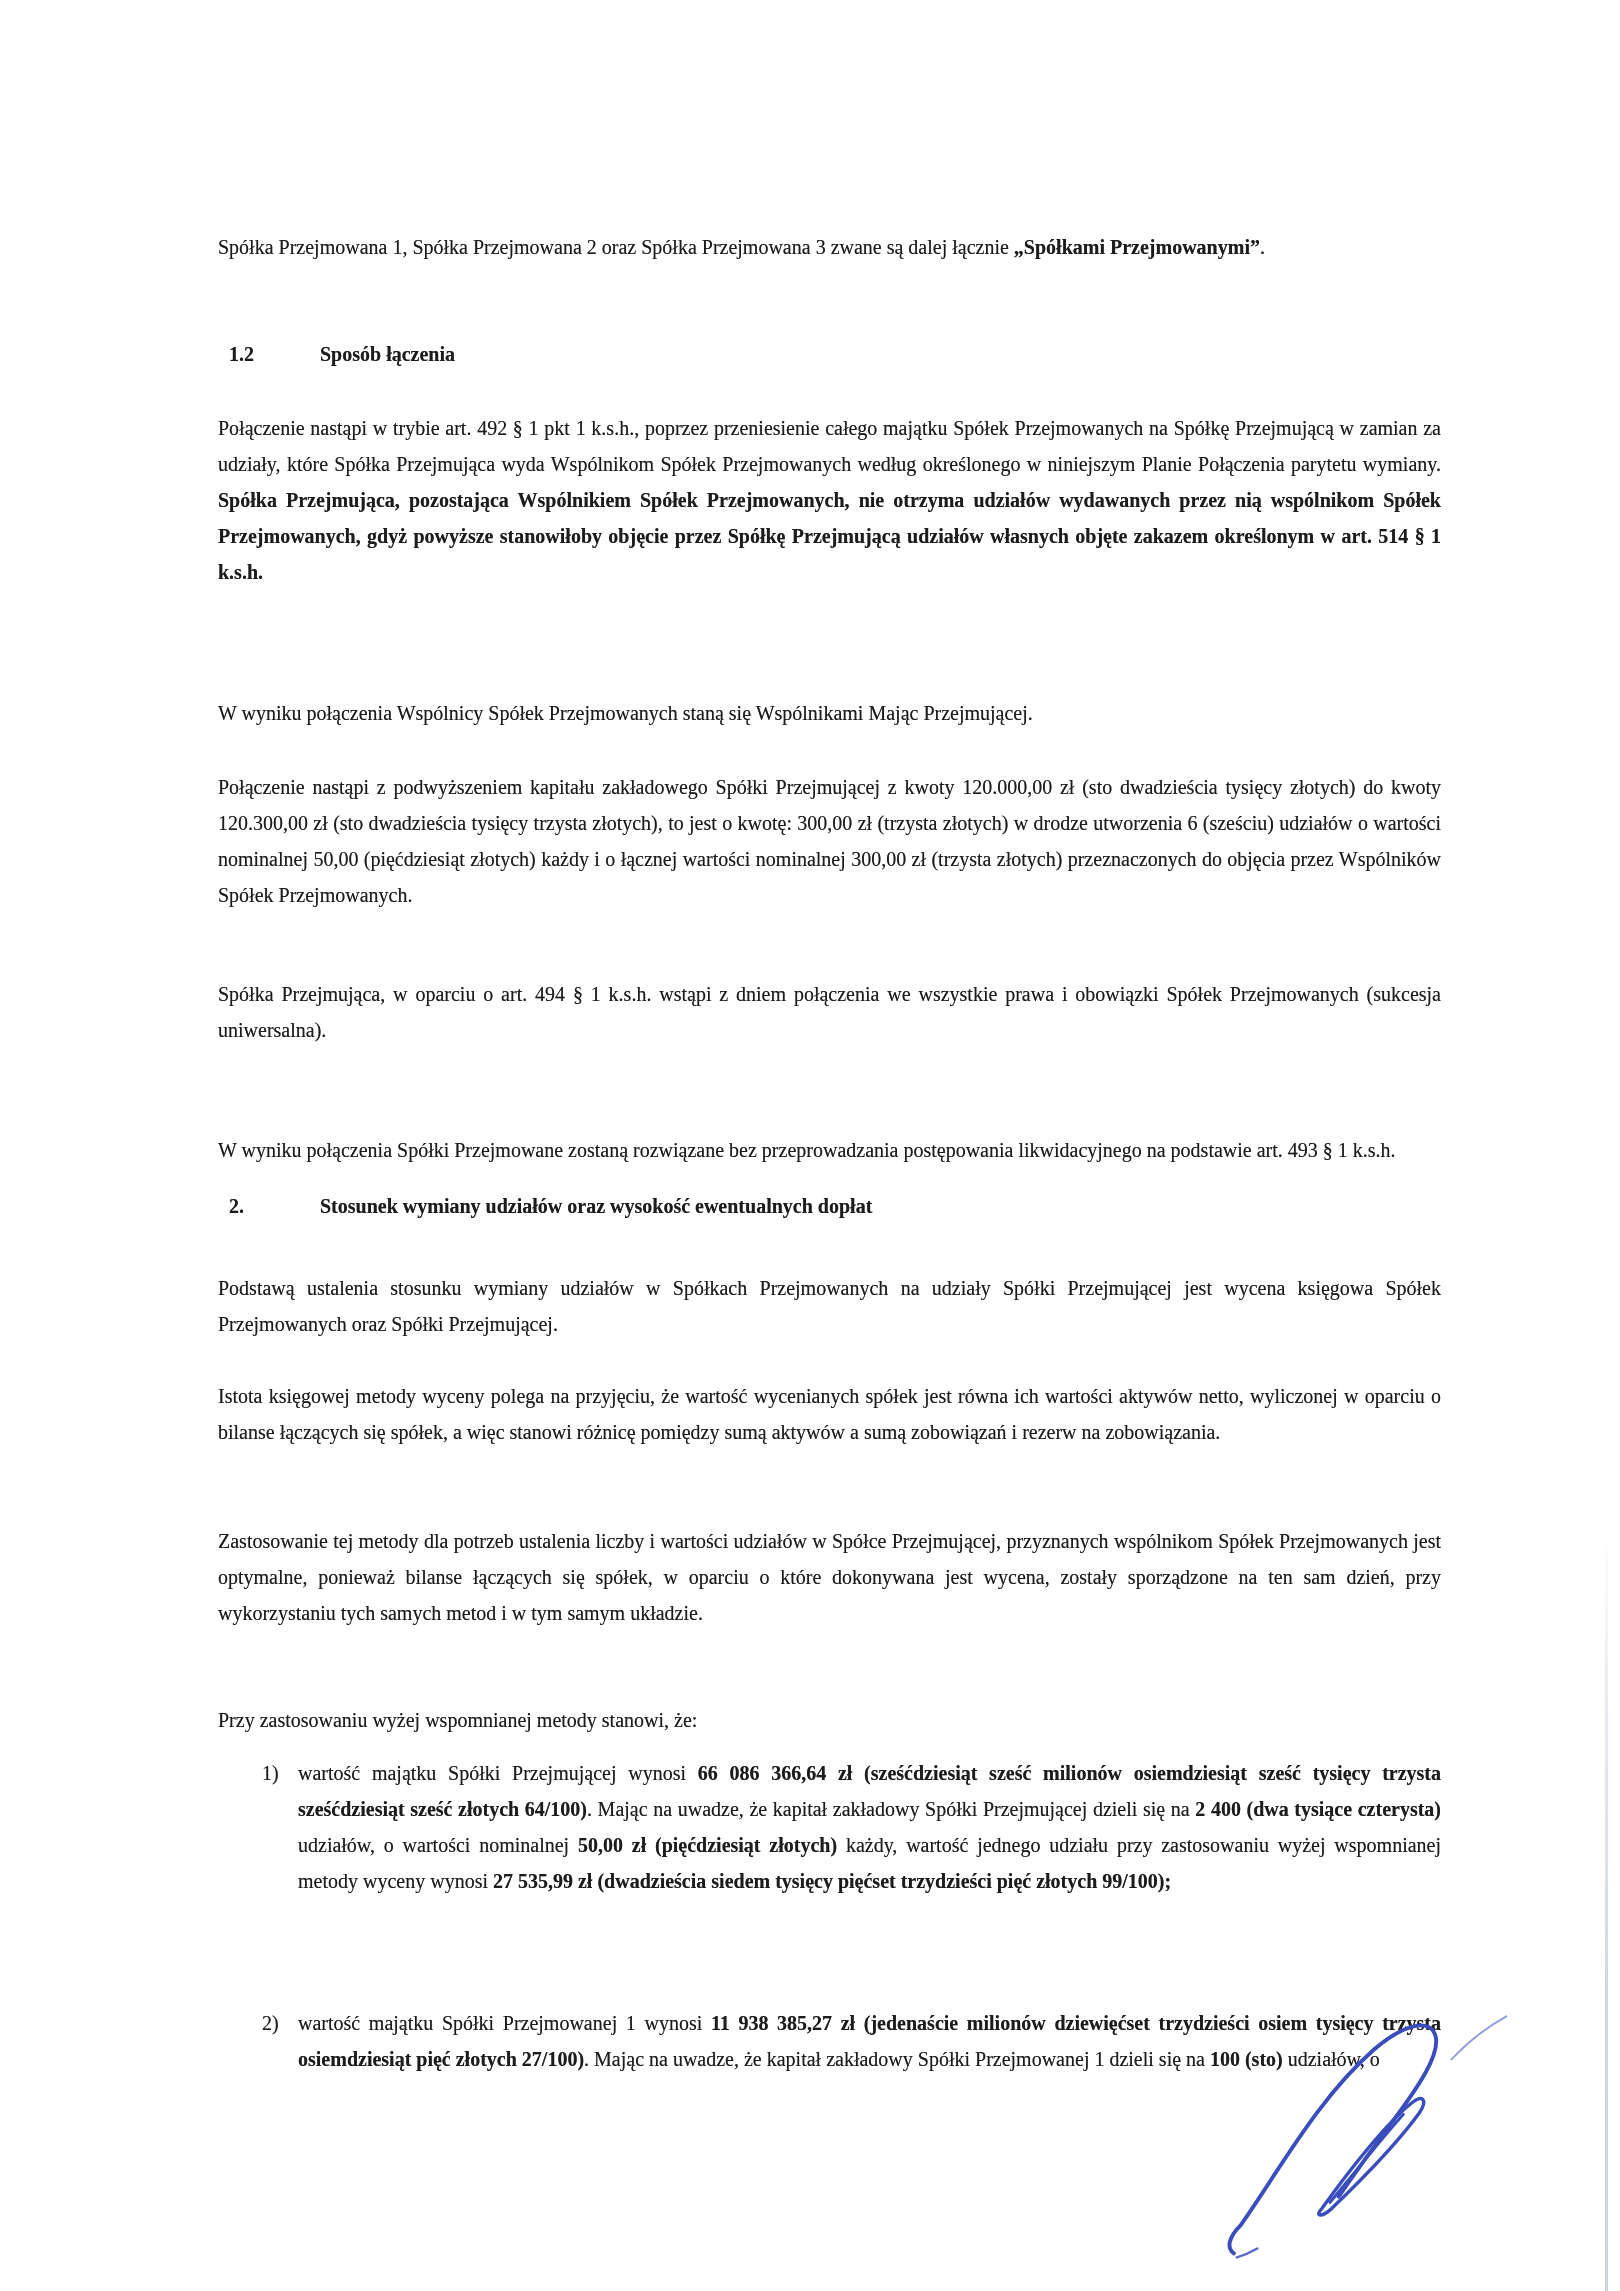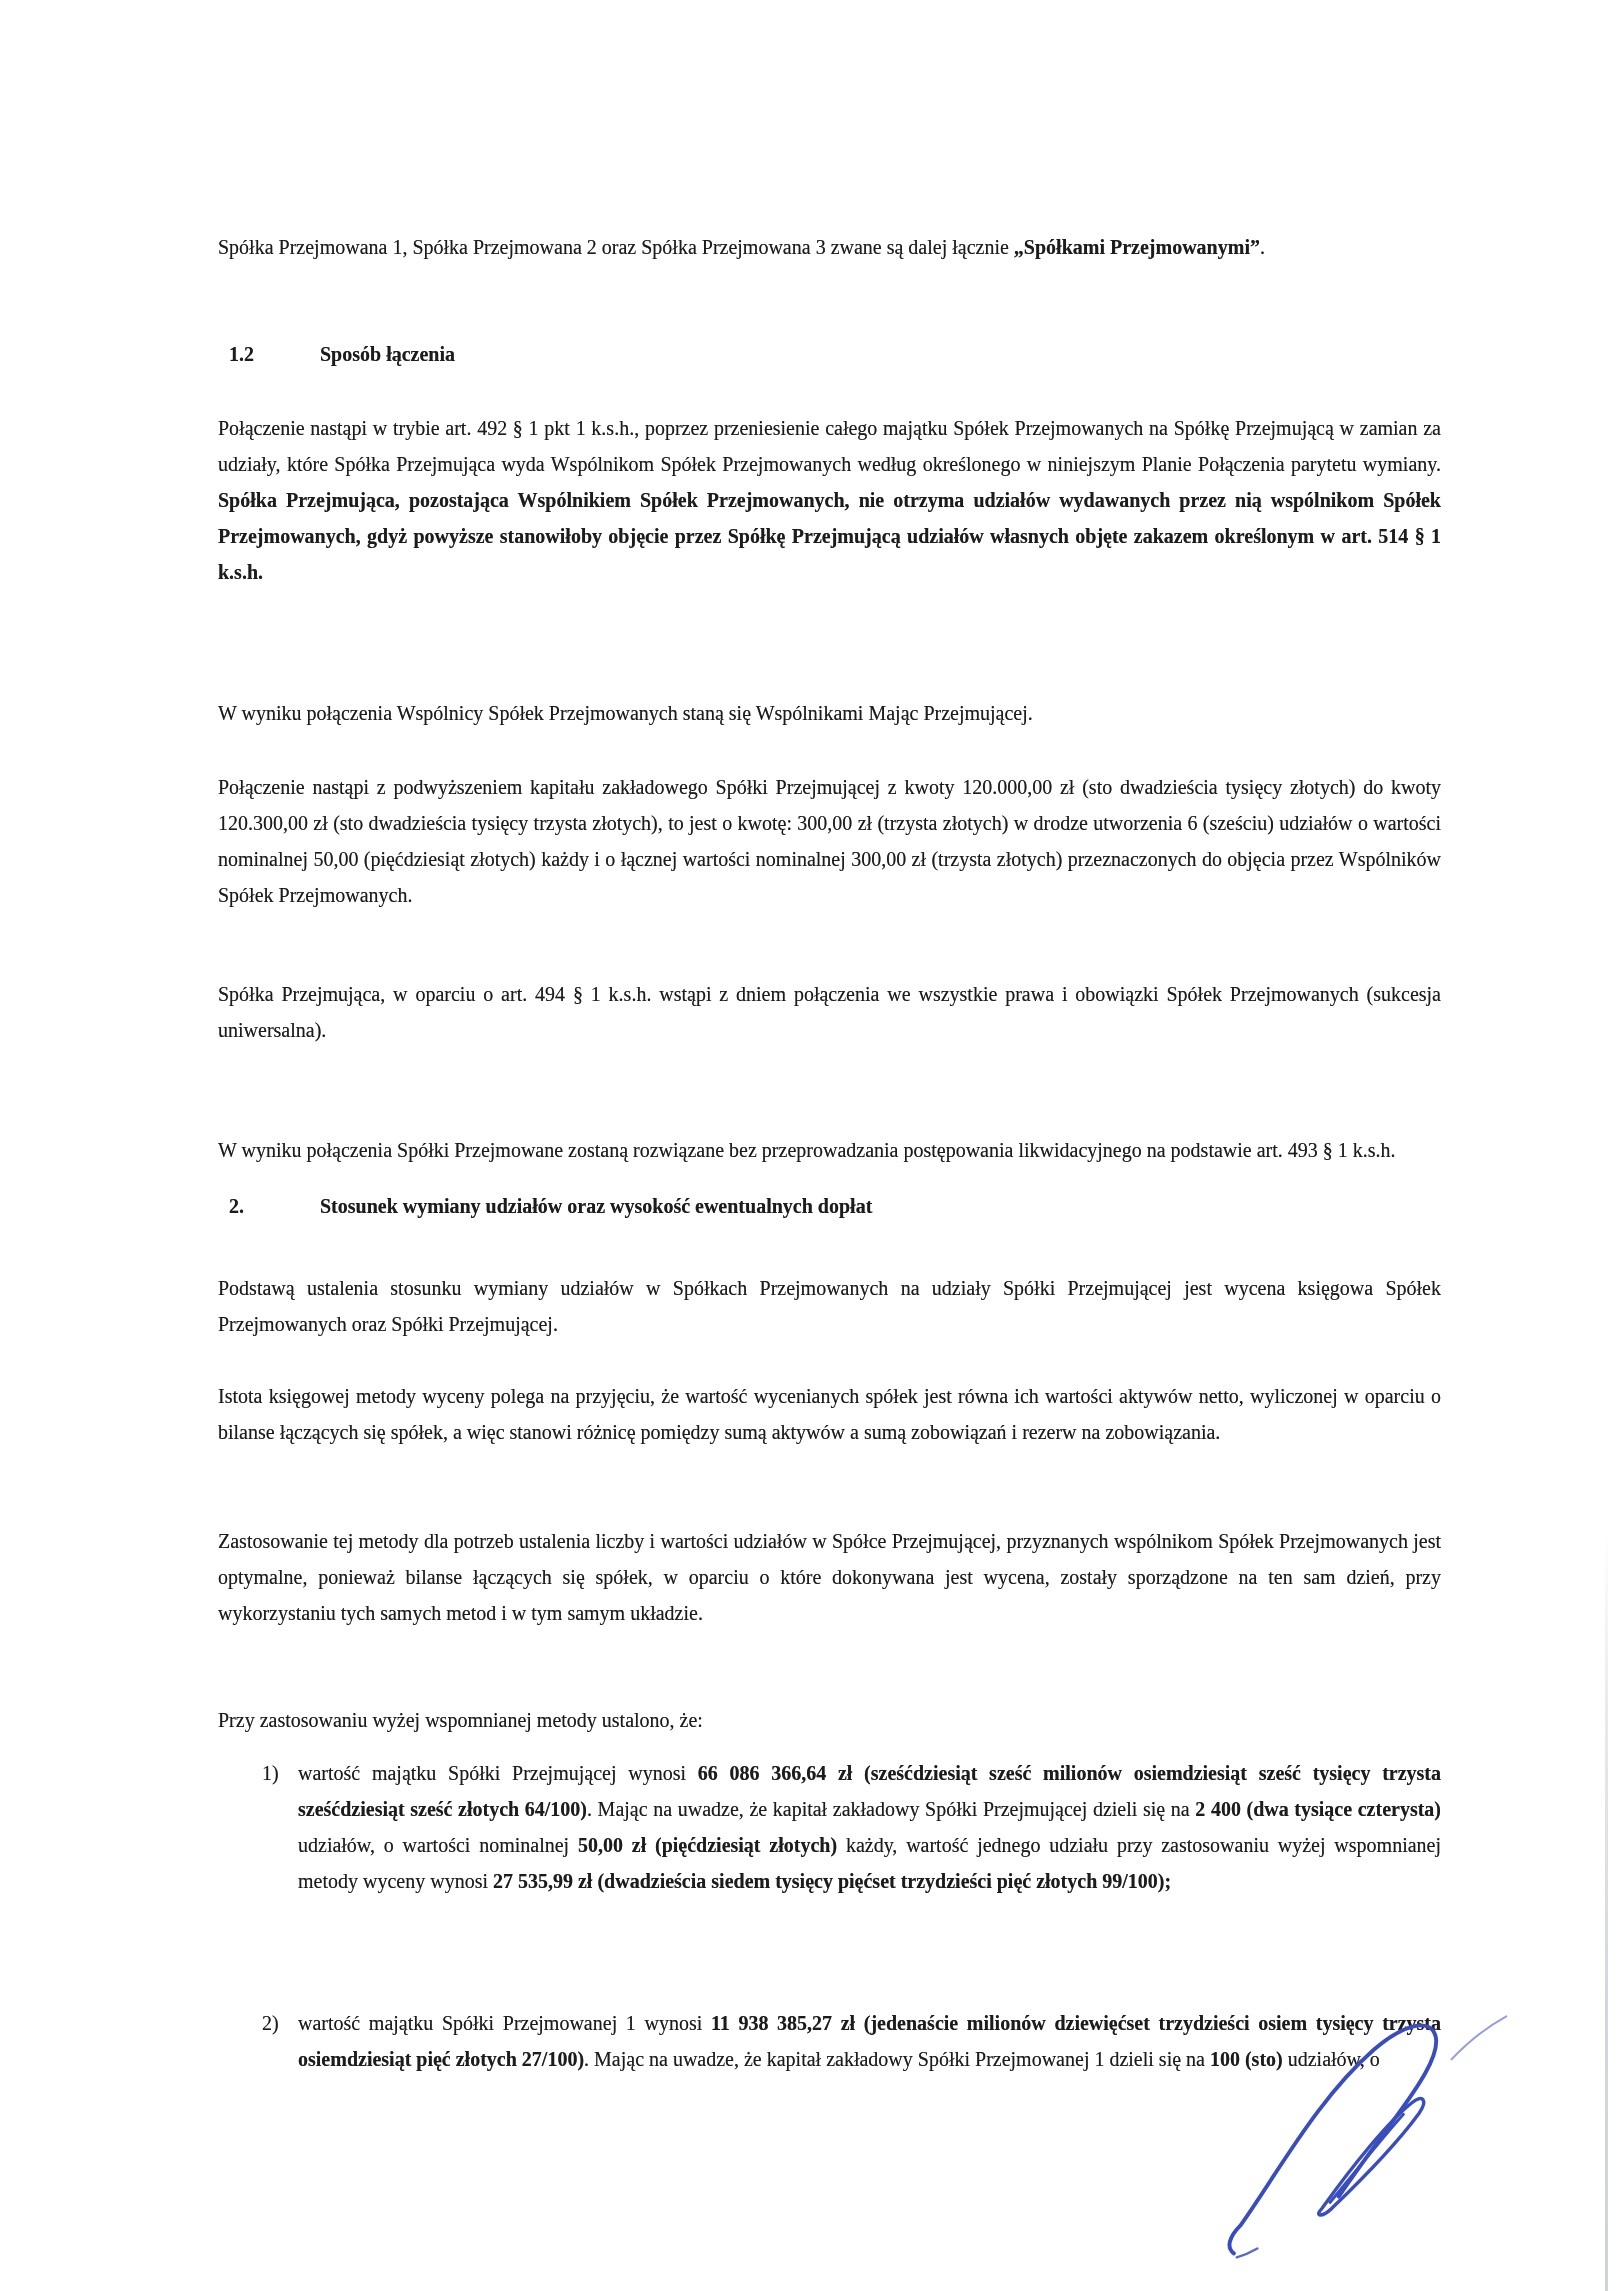--- a/index.html
+++ b/index.html
@@ -94,21 +94,21 @@
     <span class="h-num">2.</span>
     <span class="h-text">Stosunek wymiany udziałów oraz wysokość ewentualnych dopłat</span>
   </h2>
 
   <p class="block" style="top:1250px"><span class="seg-r">Podstawą ustalenia stosunku wymiany udziałów w Spółkach Przejmowanych na udziały Spółki Przejmującej jest wycena księgowa Spółek Przejmowanych oraz Spółki Przejmującej.</span></p>
 
   <p class="block" style="top:1358px"><span class="seg-r">Istota księgowej metody wyceny polega na przyjęciu, że wartość wycenianych spółek jest równa ich wartości aktywów netto, wyliczonej w oparciu o bilanse łączących się spółek, a więc stanowi różnicę pomiędzy sumą aktywów a sumą zobowiązań i rezerw na zobowiązania.</span></p>
 
   <p class="block" style="top:1503px"><span class="seg-r">Zastosowanie tej metody dla potrzeb ustalenia liczby i wartości udziałów w Spółce Przejmującej, przyznanych wspólnikom Spółek Przejmowanych jest optymalne, ponieważ bilanse łączących się spółek, w oparciu o które dokonywana jest wycena, zostały sporządzone na ten sam dzień, przy wykorzystaniu tych samych metod i w tym samym układzie.</span></p>
 
-  <p class="block" style="top:1682px"><span class="seg-r">Przy zastosowaniu wyżej wspomnianej metody ustalono, że:</span></p>
+  <p class="block" style="top:1682px"><span class="seg-r">Przy zastosowaniu wyżej wspomnianej metody stanowi, że:</span></p>
 
   <div class="block list-item" style="top:1755px">
     <span class="marker">1)</span>
     <span class="li-text"><span class="seg-r">wartość majątku Spółki Przejmującej wynosi </span><span class="seg-b">66 086 366,64 zł (sześćdziesiąt sześć milionów osiemdziesiąt sześć tysięcy trzysta sześćdziesiąt sześć złotych 64/100)</span><span class="seg-r">. Mając na uwadze, że kapitał zakładowy Spółki Przejmującej dzieli się na </span><span class="seg-b">2 400 (dwa tysiące czterysta)</span><span class="seg-r"> udziałów, o wartości nominalnej </span><span class="seg-b">50,00 zł (pięćdziesiąt złotych)</span><span class="seg-r"> każdy, wartość jednego udziału przy zastosowaniu wyżej wspomnianej metody wyceny wynosi </span><span class="seg-b">27 535,99 zł (dwadzieścia siedem tysięcy pięćset trzydzieści pięć złotych 99/100);</span></span>
   </div>
 
   <div class="block list-item" style="top:2005px">
     <span class="marker">2)</span>
     <span class="li-text"><span class="seg-r">wartość majątku Spółki Przejmowanej 1 wynosi </span><span class="seg-b">11 938 385,27 zł (jedenaście milionów dziewięćset trzydzieści osiem tysięcy trzysta osiemdziesiąt pięć złotych 27/100)</span><span class="seg-r">. Mając na uwadze, że kapitał zakładowy Spółki Przejmowanej 1 dzieli się na </span><span class="seg-b">100 (sto)</span><span class="seg-r"> udziałów, o</span></span>
   </div>

